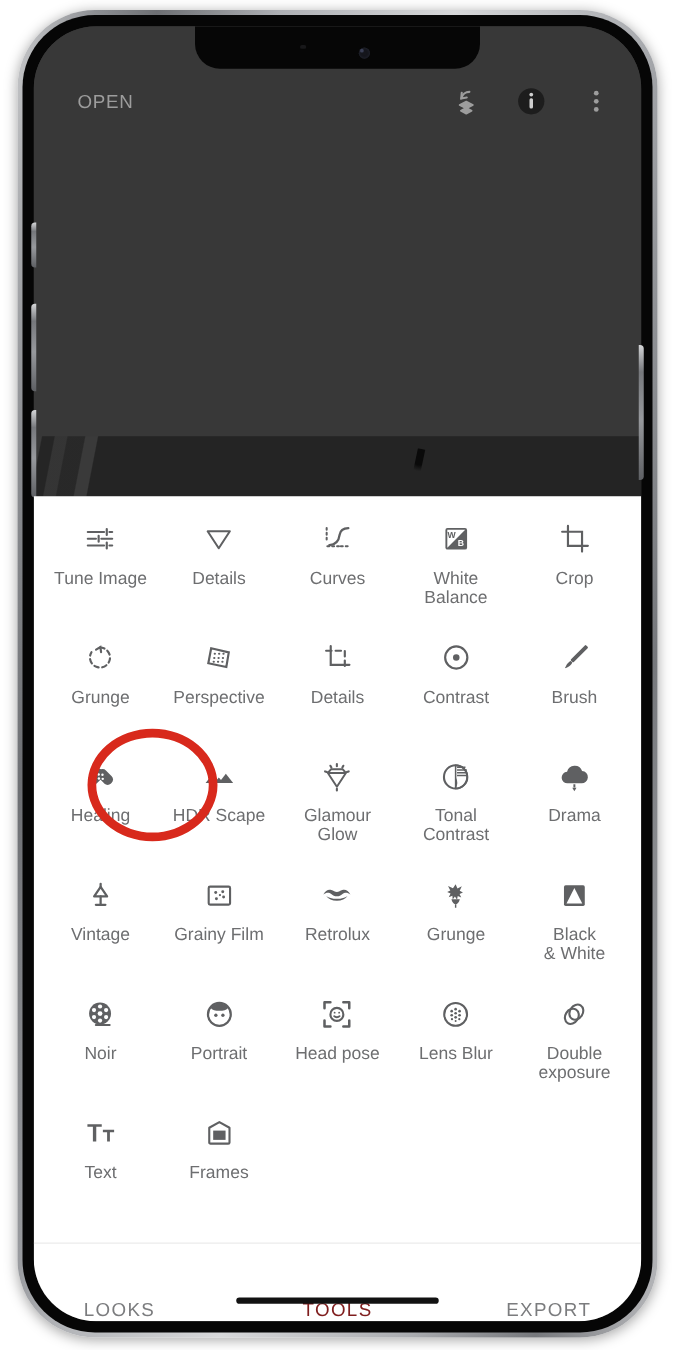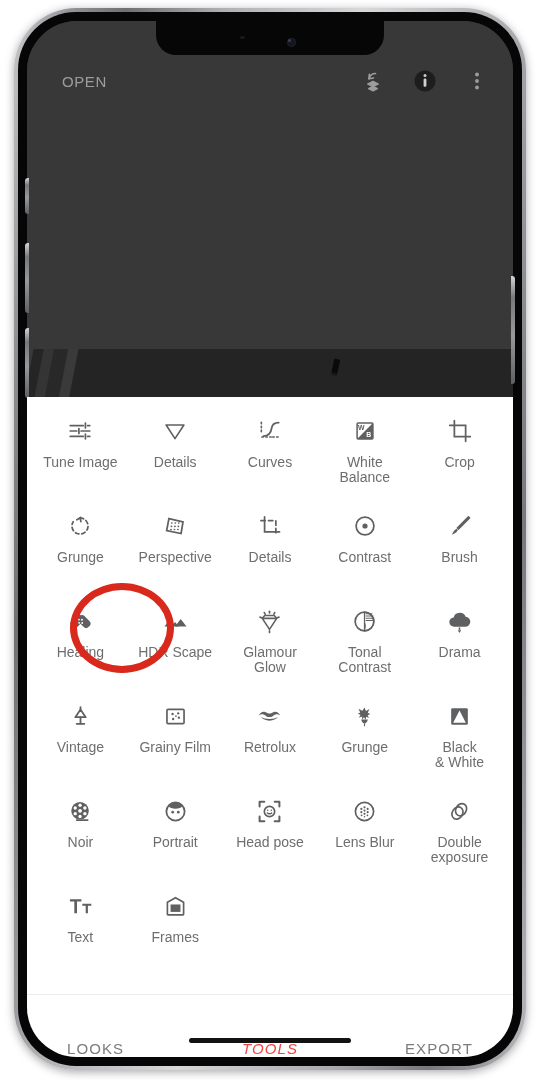--- a/index.html
+++ b/index.html
@@ -147,21 +147,21 @@
     padding: 0 40px;
   }
   .nav-item {
     flex: 1;
     text-align: center;
     font-size: 15px;
     letter-spacing: 1.1px;
     color: #7b7c7e;
     cursor: pointer;
   }
-  .nav-item.active { color: #ef4444; font-style: italic; }
+  .nav-item.active { color: #7f1d1d; }
   #nav-looks { text-align: left; }
   #nav-export { text-align: right; margin-top: 20px; }
 
   #home-indicator {
     position: absolute; bottom: 14px; left: 50%;
     transform: translateX(-50%);
     width: 162px; height: 5px; border-radius: 3px;
     background: #121212;
     z-index: 25;
   }

